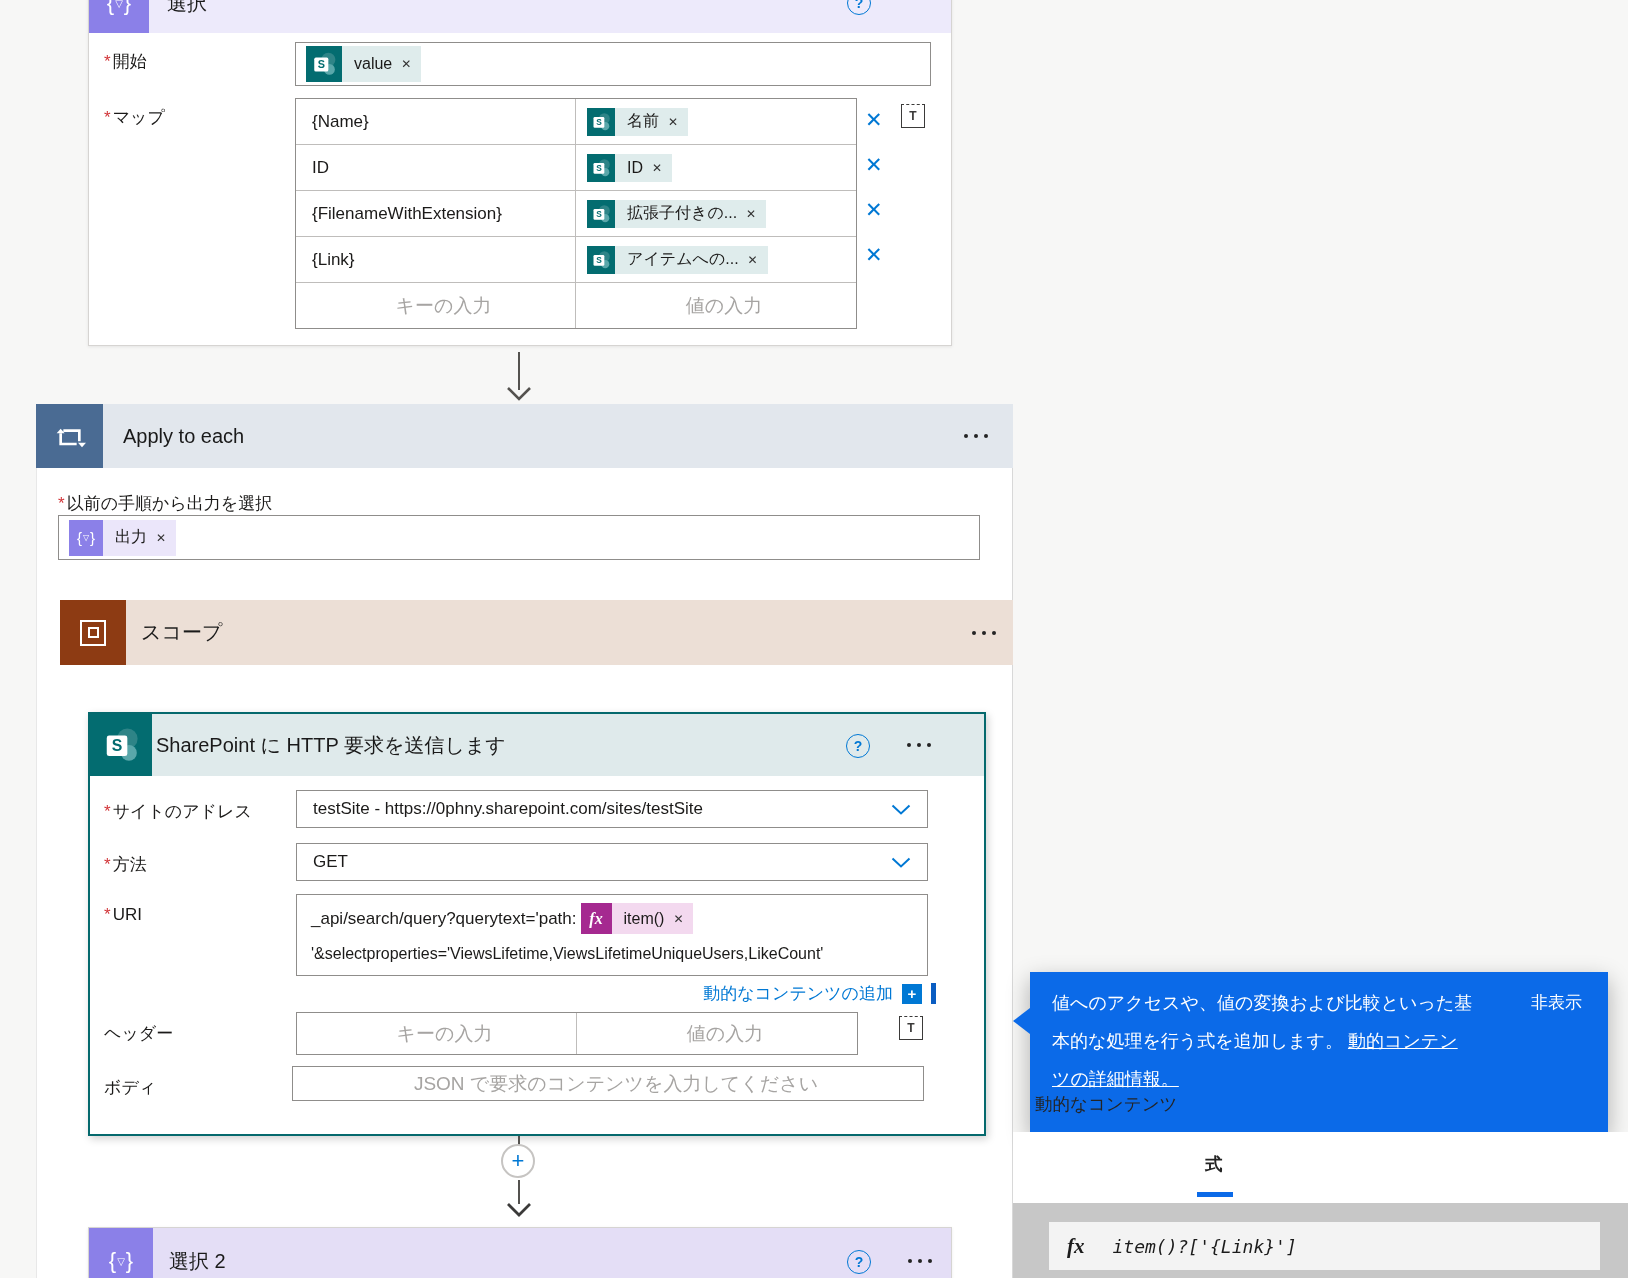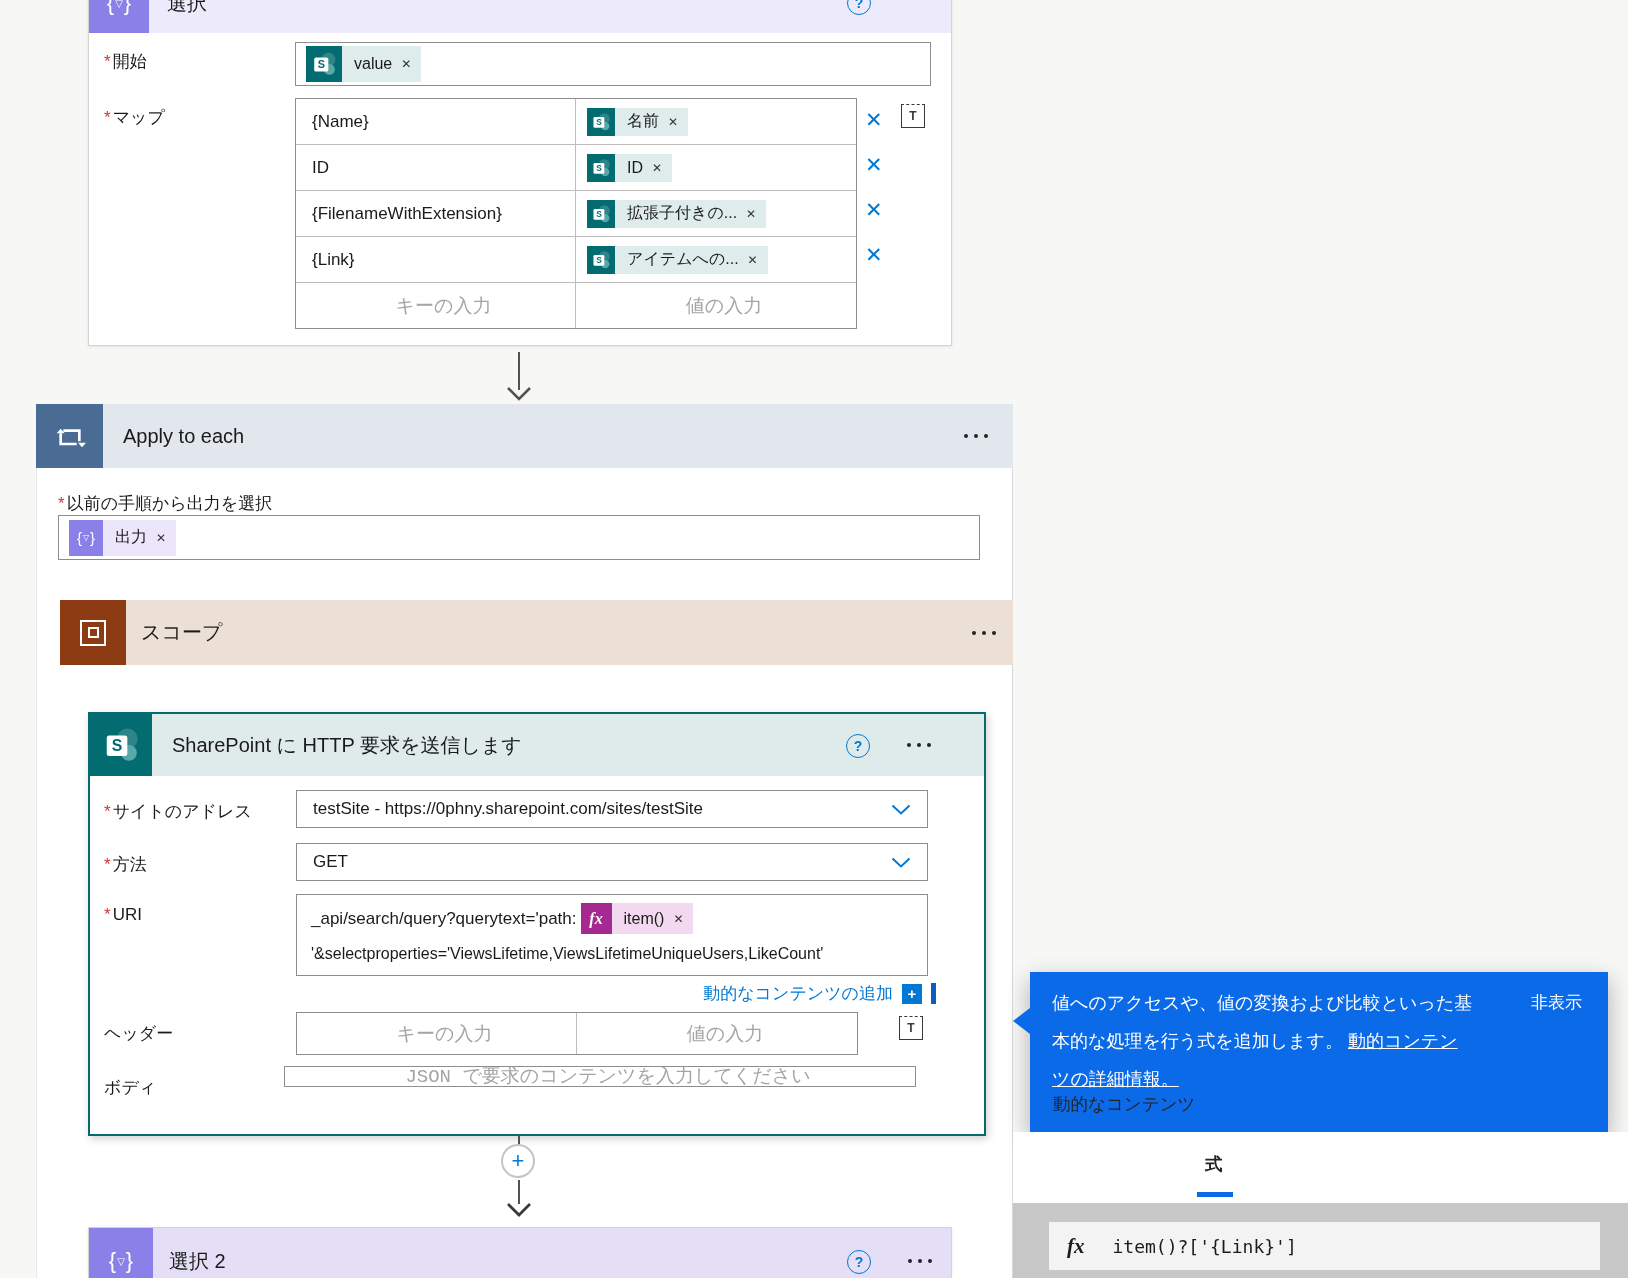--- a/index.html
+++ b/index.html
@@ -270,21 +270,21 @@
   <div class="abs" style="left:88px;top:712px;width:898px;height:424px;background:#fff;border:2px solid #05696d;box-sizing:border-box;box-shadow:2px 3px 8px rgba(0,0,0,.18);"></div>
   <div class="abs blockhdr" style="left:90px;top:714px;width:894px;height:62px;background:#dfeaeb;">
     <div class="icsq" style="width:62px;height:62px;background:#036c70;">
       <svg width="38" height="38" viewBox="0 0 24 24">
           <circle cx="16" cy="8" r="6.5" fill="#2e8487"></circle>
           <circle cx="17" cy="17" r="5" fill="#5aa7aa"></circle>
           <rect x="3" y="6" width="13" height="13" rx="1.5" fill="#fff"></rect>
           <text x="9.5" y="16" text-anchor="middle" font-size="10" font-weight="bold" fill="#036c70">S</text>
         </svg>
     </div>
-    <span class="hdr-title" style="margin-left:20px;">SharePoint に HTTP 要求を送信します</span>
+    <span class="hdr-title" style="margin-left:4px;">SharePoint に HTTP 要求を送信します</span>
     <div class="help abs" style="left:756px;top:20px;">?</div>
     <div class="dots abs" style="left:800px;top:0;width:58px;height:62px;">
         <i></i>
         <i></i>
         <i></i>
       </div>
   </div>
 
   <div class="abs lbl" style="left:104px;top:800px;">
     <span class="star">*</span><span>サイトのアドレス</span>
@@ -338,21 +338,21 @@
           <input class="ghost" placeholder="キーの入力" style="">
         </div>
       <div class="mval" style="padding-left:0;">
           <input class="ghost" placeholder="値の入力" style="">
         </div>
     </div>
   </div>
   <div class="abs tmode" style="left:899px;top:1016px;">T</div>
 
   <div class="abs lbl" style="left:104px;top:1076px;">ボディ</div>
-  <div class="abs inputbox" style="left:284px;top:1066px;width:632px;height:21px;font-family:Liberation Mono, monospace;">
+  <div class="abs inputbox" style="left:292px;top:1066px;width:632px;height:35px;">
     <input class="ghost" placeholder="JSON で要求のコンテンツを入力してください" style="">
   </div>
 
   <div class="abs" style="left:518px;top:1136px;width:2px;height:9px;background:#54524f;"></div>
   <div class="abs" style="left:501px;top:1144px;width:34px;height:34px;border:2px solid #c6c4c2;border-radius:50%;background:#fff;box-sizing:border-box;display:flex;align-items:center;justify-content:center;color:#0078d4;font-size:22px;line-height:1;">
     <span>+</span>
   </div>
   <div class="abs" style="left:518px;top:1180px;width:2px;height:24px;background:#54524f;"></div>
   <svg class="abs" style="left:505px;top:1202px;" width="28" height="16" viewBox="0 0 28 16">
       <path d="M3 2 L14 13 L25 2" fill="none" stroke="#3b3a39" stroke-width="2.8"></path>
@@ -377,23 +377,23 @@
 
   <div class="abs callout" style="left:1030px;top:972px;width:578px;height:160px;box-sizing:border-box;padding:12px 24px 12px 22px;">
     <div class="cararrow"></div>
     <div><span>値へのアクセスや、値の変換および比較といった基</span></div>
     <div><span>本的な処理を行う式を追加します。</span> <a>動的コンテン</a></div>
     <div><a>ツの詳細情報。</a></div>
     <div class="abs" style="right:26px;top:12px;font-size:17px;line-height:38px;color:#fff;cursor:pointer;">非表示</div>
   </div>
 
   <div class="abs" style="left:1013px;top:1132px;width:615px;height:71px;background:#fff;"></div>
-  <span class="abs tab" style="left:1035px;top:1092px;margin-left:18px;">動的なコンテンツ</span>
+  <span class="abs tab" style="left:1035px;top:1092px;">動的なコンテンツ</span>
   <span class="abs tab sel" style="left:1205px;top:1152px;">式</span>
   <div class="abs" style="left:1197px;top:1192px;width:36px;height:5px;background:#0b6ae8;"></div>
 
   <div class="abs" style="left:1013px;top:1203px;width:615px;height:75px;background:#c7c7c7;"></div>
   <div class="abs" style="left:1049px;top:1222px;width:551px;height:48px;background:#f3f3f3;display:flex;align-items:center;padding-left:18px;box-sizing:border-box;">
     <span class="fxic" style="font-size:21px;color:#1b1b1b;">fx</span>
-    <span class="code" style="margin-left:28px;">item()?['{Link}']</span>
+    <span class="code" style="margin-left:28px;font-style:italic;">item()?['{Link}']</span>
   </div>
 
 </div>
 
 </body></html>

